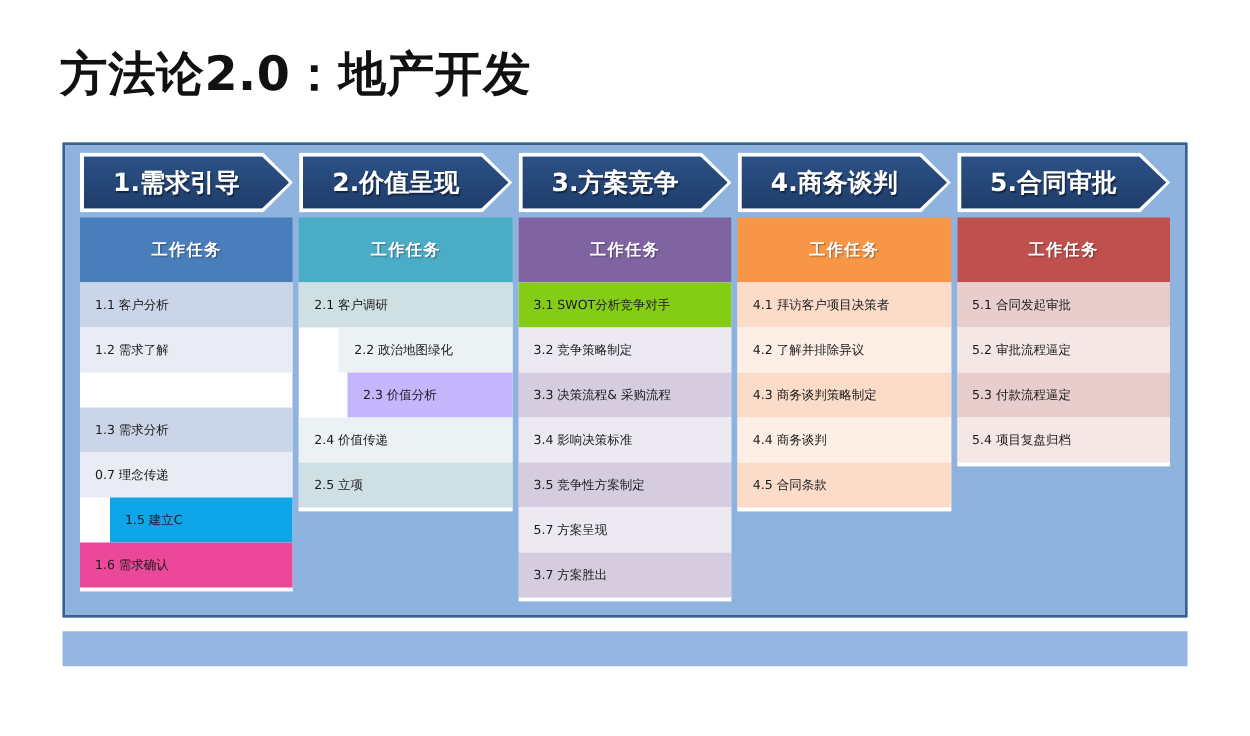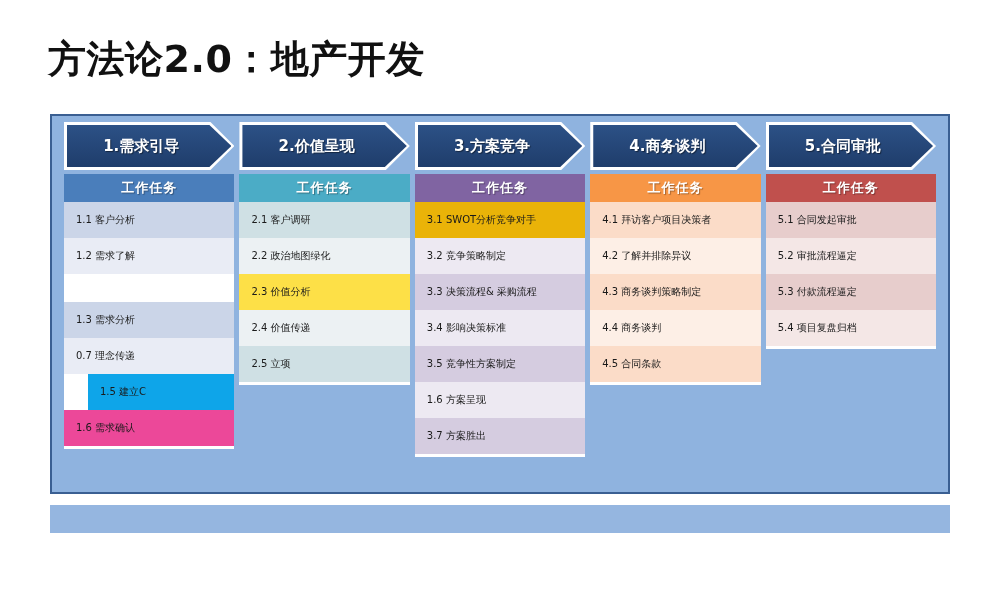--- a/index.html
+++ b/index.html
@@ -89,30 +89,30 @@
     bottom: 3px;
     background: linear-gradient(180deg, #2C5186 0%, #1F3D6B 100%);
     -webkit-clip-path: polygon(0 0, calc(100% - 22px) 0, 100% 50%, calc(100% - 22px) 100%, 0 100%);
     clip-path: polygon(0 0, calc(100% - 22px) 0, 100% 50%, calc(100% - 22px) 100%, 0 100%);
     display: flex;
     align-items: center;
     justify-content: center;
   }
   .chev-label {
     color: #ffffff;
-    font-size: 15px;
+    font-size: 20px;
     font-weight: bold;
     text-shadow: 1px 1px 1px rgba(0,0,0,0.45);
     padding-right: 16px;
     white-space: nowrap;
   }
 
   
   .task-header {
-    height: 28px;
+    height: 52px;
     display: flex;
     align-items: center;
     justify-content: center;
     color: #ffffff;
     font-size: 13px;
     font-weight: bold;
     text-shadow: 1px 1px 1px rgba(0,0,0,0.35);
     letter-spacing: 1px;
   }
 
@@ -164,41 +164,41 @@
     <div class="column">
       <div class="chev-wrap">
         <div class="chev-outer"></div>
         <div class="chev-inner">
           <span class="chev-label">2.价值呈现</span>
         </div>
       </div>
       <div class="task-header" style="background: rgb(75, 172, 198);">工作任务</div>
       <div class="items">
         <div class="item" style="background: rgb(207, 224, 228);">2.1 客户调研</div>
-        <div class="item" style="background: rgb(236, 241, 243);">2.2 政治地图绿化</div>
-        <div class="item" style="background: #fde047;">2.3 价值分析</div>
+        <div class="item" style="background: rgb(236, 241, 243); margin-left: 32px;">2.2 政治地图绿化</div>
+        <div class="item" style="background: #c4b5fd; margin-left: 39px;">2.3 价值分析</div>
         <div class="item" style="background: rgb(236, 241, 243);">2.4 价值传递</div>
         <div class="item" style="background: rgb(207, 224, 228);">2.5 立项</div>
       </div>
     </div>
     <div class="column">
       <div class="chev-wrap">
         <div class="chev-outer"></div>
         <div class="chev-inner">
           <span class="chev-label">3.方案竞争</span>
         </div>
       </div>
       <div class="task-header" style="background: rgb(128, 100, 162);">工作任务</div>
       <div class="items">
-        <div class="item" style="background: #eab308;">3.1 SWOT分析竞争对手</div>
+        <div class="item" style="background: #84cc16;">3.1 SWOT分析竞争对手</div>
         <div class="item" style="background: rgb(237, 233, 242);">3.2 竞争策略制定</div>
         <div class="item" style="background: rgb(213, 204, 224);">3.3 决策流程&amp; 采购流程</div>
         <div class="item" style="background: rgb(237, 233, 242);">3.4 影响决策标准</div>
         <div class="item" style="background: rgb(213, 204, 224);">3.5 竞争性方案制定</div>
-        <div class="item" style="background: rgb(237, 233, 242);">1.6 方案呈现</div>
+        <div class="item" style="background: rgb(237, 233, 242);">5.7 方案呈现</div>
         <div class="item" style="background: rgb(213, 204, 224);">3.7 方案胜出</div>
       </div>
     </div>
     <div class="column">
       <div class="chev-wrap">
         <div class="chev-outer"></div>
         <div class="chev-inner">
           <span class="chev-label">4.商务谈判</span>
         </div>
       </div>

